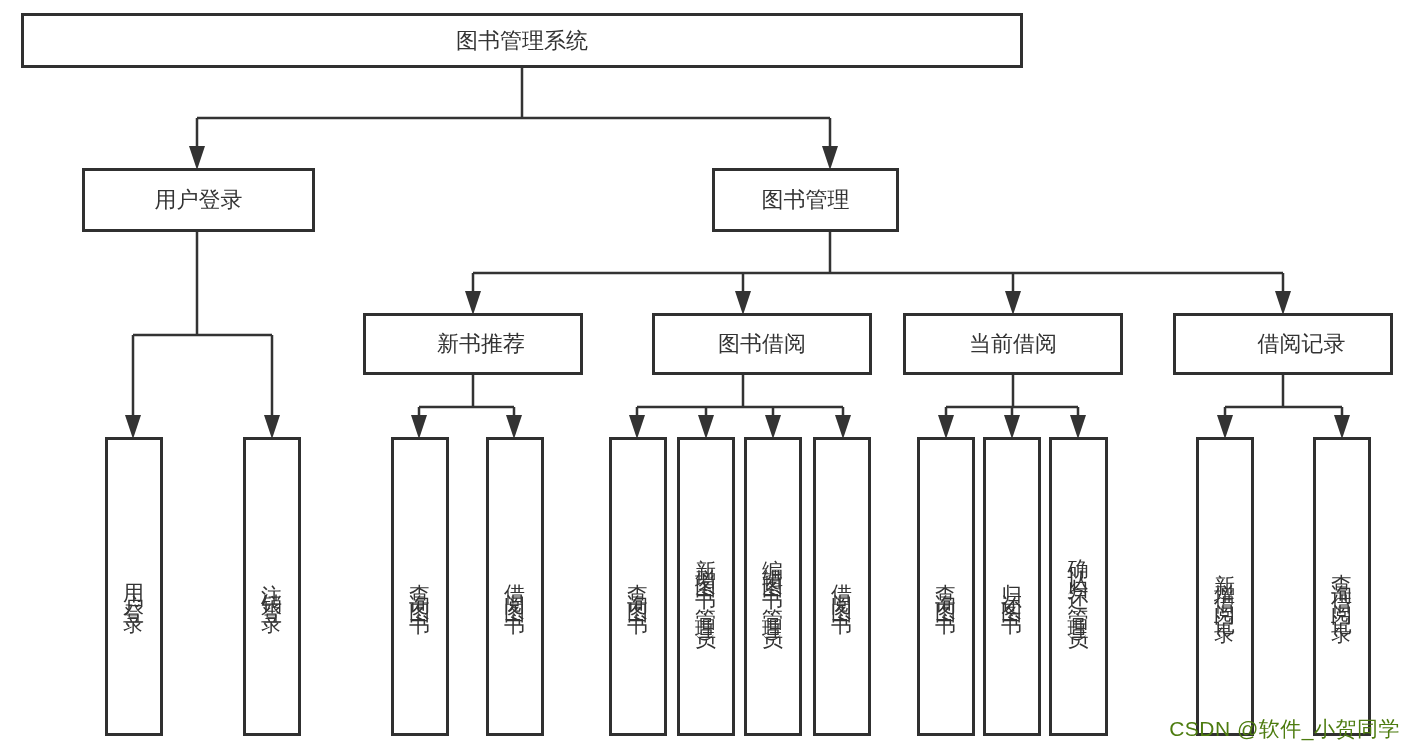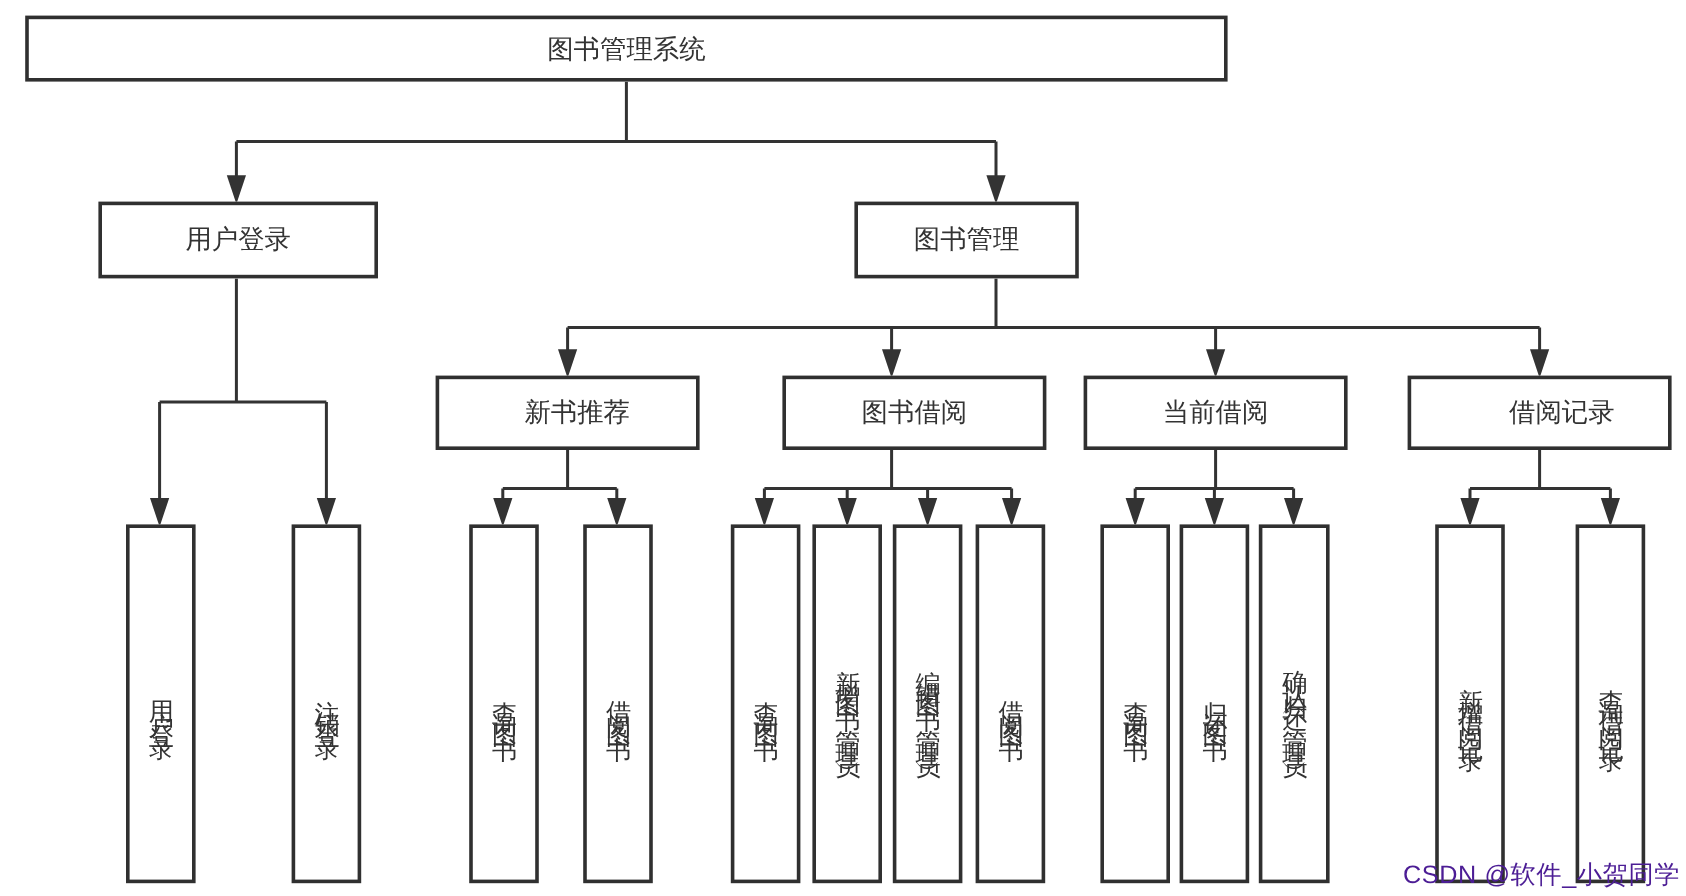--- a/index.html
+++ b/index.html
@@ -37,21 +37,21 @@
     font-size: 21px;
     letter-spacing: 10px;
     line-height: 1;
     white-space: nowrap;
   }
   .watermark {
     position: absolute;
     right: 5px;
     bottom: 4px;
     font-size: 21px;
-    color: #4c1d95;
+    color: #4d7c0f;
     letter-spacing: 0.5px;
     white-space: nowrap;
   }
 </style>
 </head>
 <body>
 
 <div class="canvas">
 
   <svg class="connectors" viewBox="0 0 1405 747" xmlns="http://www.w3.org/2000/svg">

